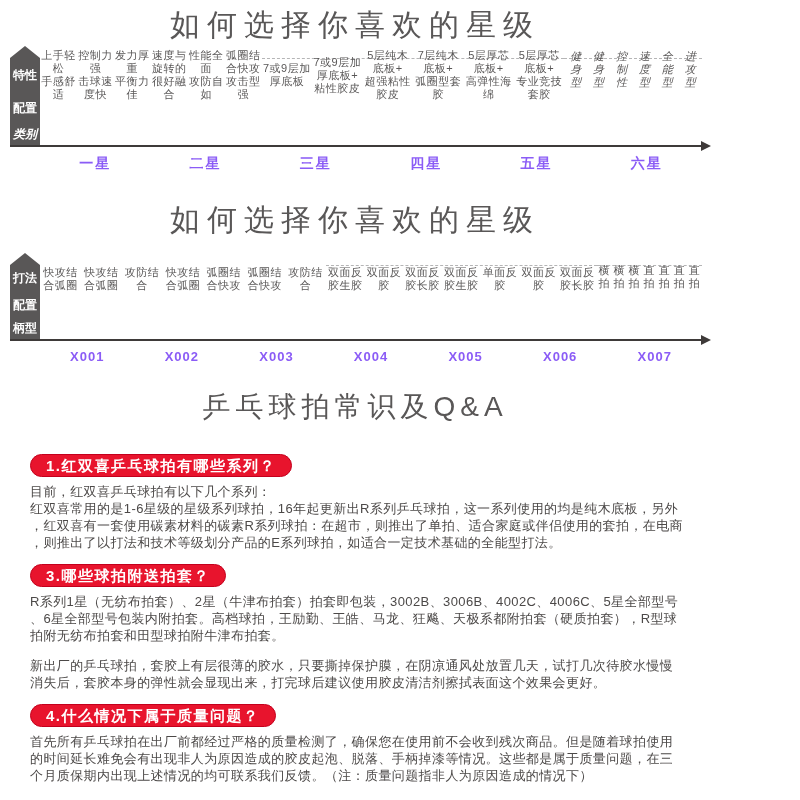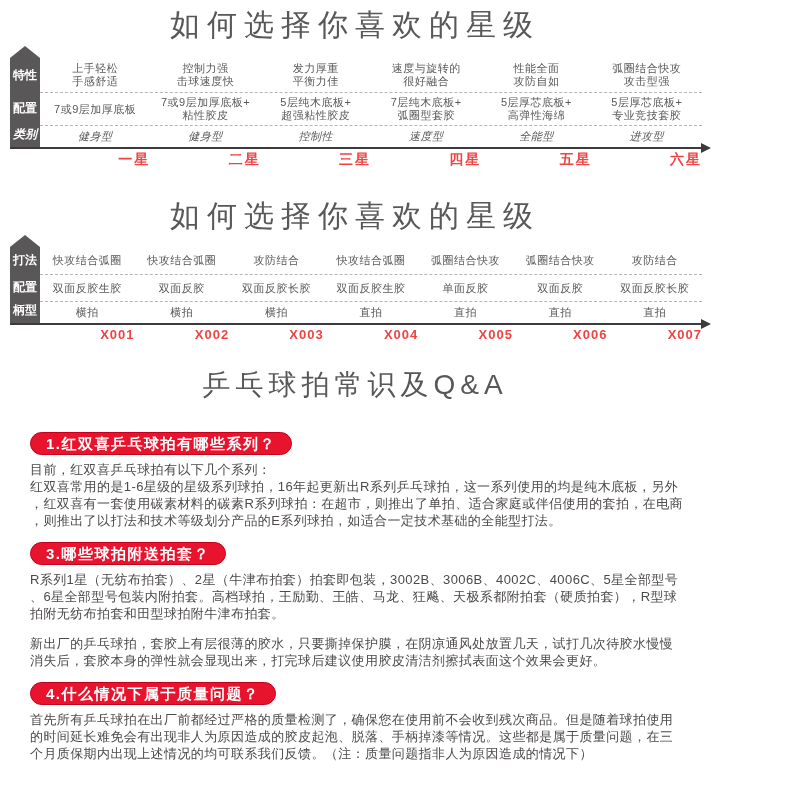--- a/index.html
+++ b/index.html
@@ -23,21 +23,21 @@
   .ribbon{width:30px;background:#595757;position:relative;display:flex;flex-direction:column;}
   .peak{
     position:absolute;top:-12px;left:0;width:0;height:0;
     border-left:15px solid transparent;border-right:15px solid transparent;
     border-bottom:12px solid #595757;
   }
   .rhead{
     color:#ffffff;font-size:12px;font-weight:bold;
     display:flex;align-items:center;justify-content:center;
   }
-  .tbody{flex:1;display:flex;flex-direction:column;}
+  .tbody{flex:1;display:flex;flex-direction:row;}
   .t-row{display:flex;}
   .t-row.dashed{border-top:1px dashed #b5b5b6;}
   .t-cell{
     flex:1;display:flex;align-items:center;justify-content:center;
     text-align:center;white-space:pre-line;
     font-size:11px;line-height:13px;color:#595757;letter-spacing:0.5px;
   }
   
   .s-r1{height:34px;}
   .s-r2{height:32px;}
@@ -47,22 +47,22 @@
   .r-r2{height:26px;}
   .r-r3{height:21px;}
 
   .axis{margin-left:10px;width:692px;height:2px;background:#3e3a39;position:relative;}
   .axis-arrow{
     position:absolute;right:-9px;top:-4px;width:0;height:0;
     border-left:10px solid #3e3a39;border-top:5px solid transparent;border-bottom:5px solid transparent;
   }
   .label-row{display:flex;margin-left:40px;width:662px;}
   .label-cell{
-    flex:1;text-align:right;font-weight:bold;color:#ef4444;
-    font-size:14px;letter-spacing:2px;padding-top:2px;
+    flex:1;text-align:center;font-weight:bold;color:#8b5cf6;
+    font-size:14px;letter-spacing:2px;padding-top:8px;
   }
   .model-cell{font-size:13px;letter-spacing:1px;}
 
   
   .qa{margin-left:30px;margin-top:30px;}
   .qa-badge{
     display:inline-block;background:#e8142d;border:1px solid #c4001d;
     color:#ffffff;font-size:15px;font-weight:bold;letter-spacing:1.5px;
     line-height:19px;padding:1px 15px;border-radius:12px;
   }
@@ -131,21 +131,21 @@
     <div class="label-cell">一星</div>
     <div class="label-cell">二星</div>
     <div class="label-cell">三星</div>
     <div class="label-cell">四星</div>
     <div class="label-cell">五星</div>
     <div class="label-cell">六星</div>
   </div>
 
   <h1 class="title t2">如何选择你喜欢的星级</h1>
 
-  <div class="gtable" style="margin-top:14px;">
+  <div class="gtable" style="margin-top:28px;">
     <div class="ribbon">
       <span class="peak"></span>
       <div class="rhead r-r1">打法</div>
       <div class="rhead r-r2">配置</div>
       <div class="rhead r-r3">柄型</div>
     </div>
     <div class="tbody">
       <div class="t-row r-r1">
         <div class="t-cell">快攻结合弧圈</div>
         <div class="t-cell">快攻结合弧圈</div>

